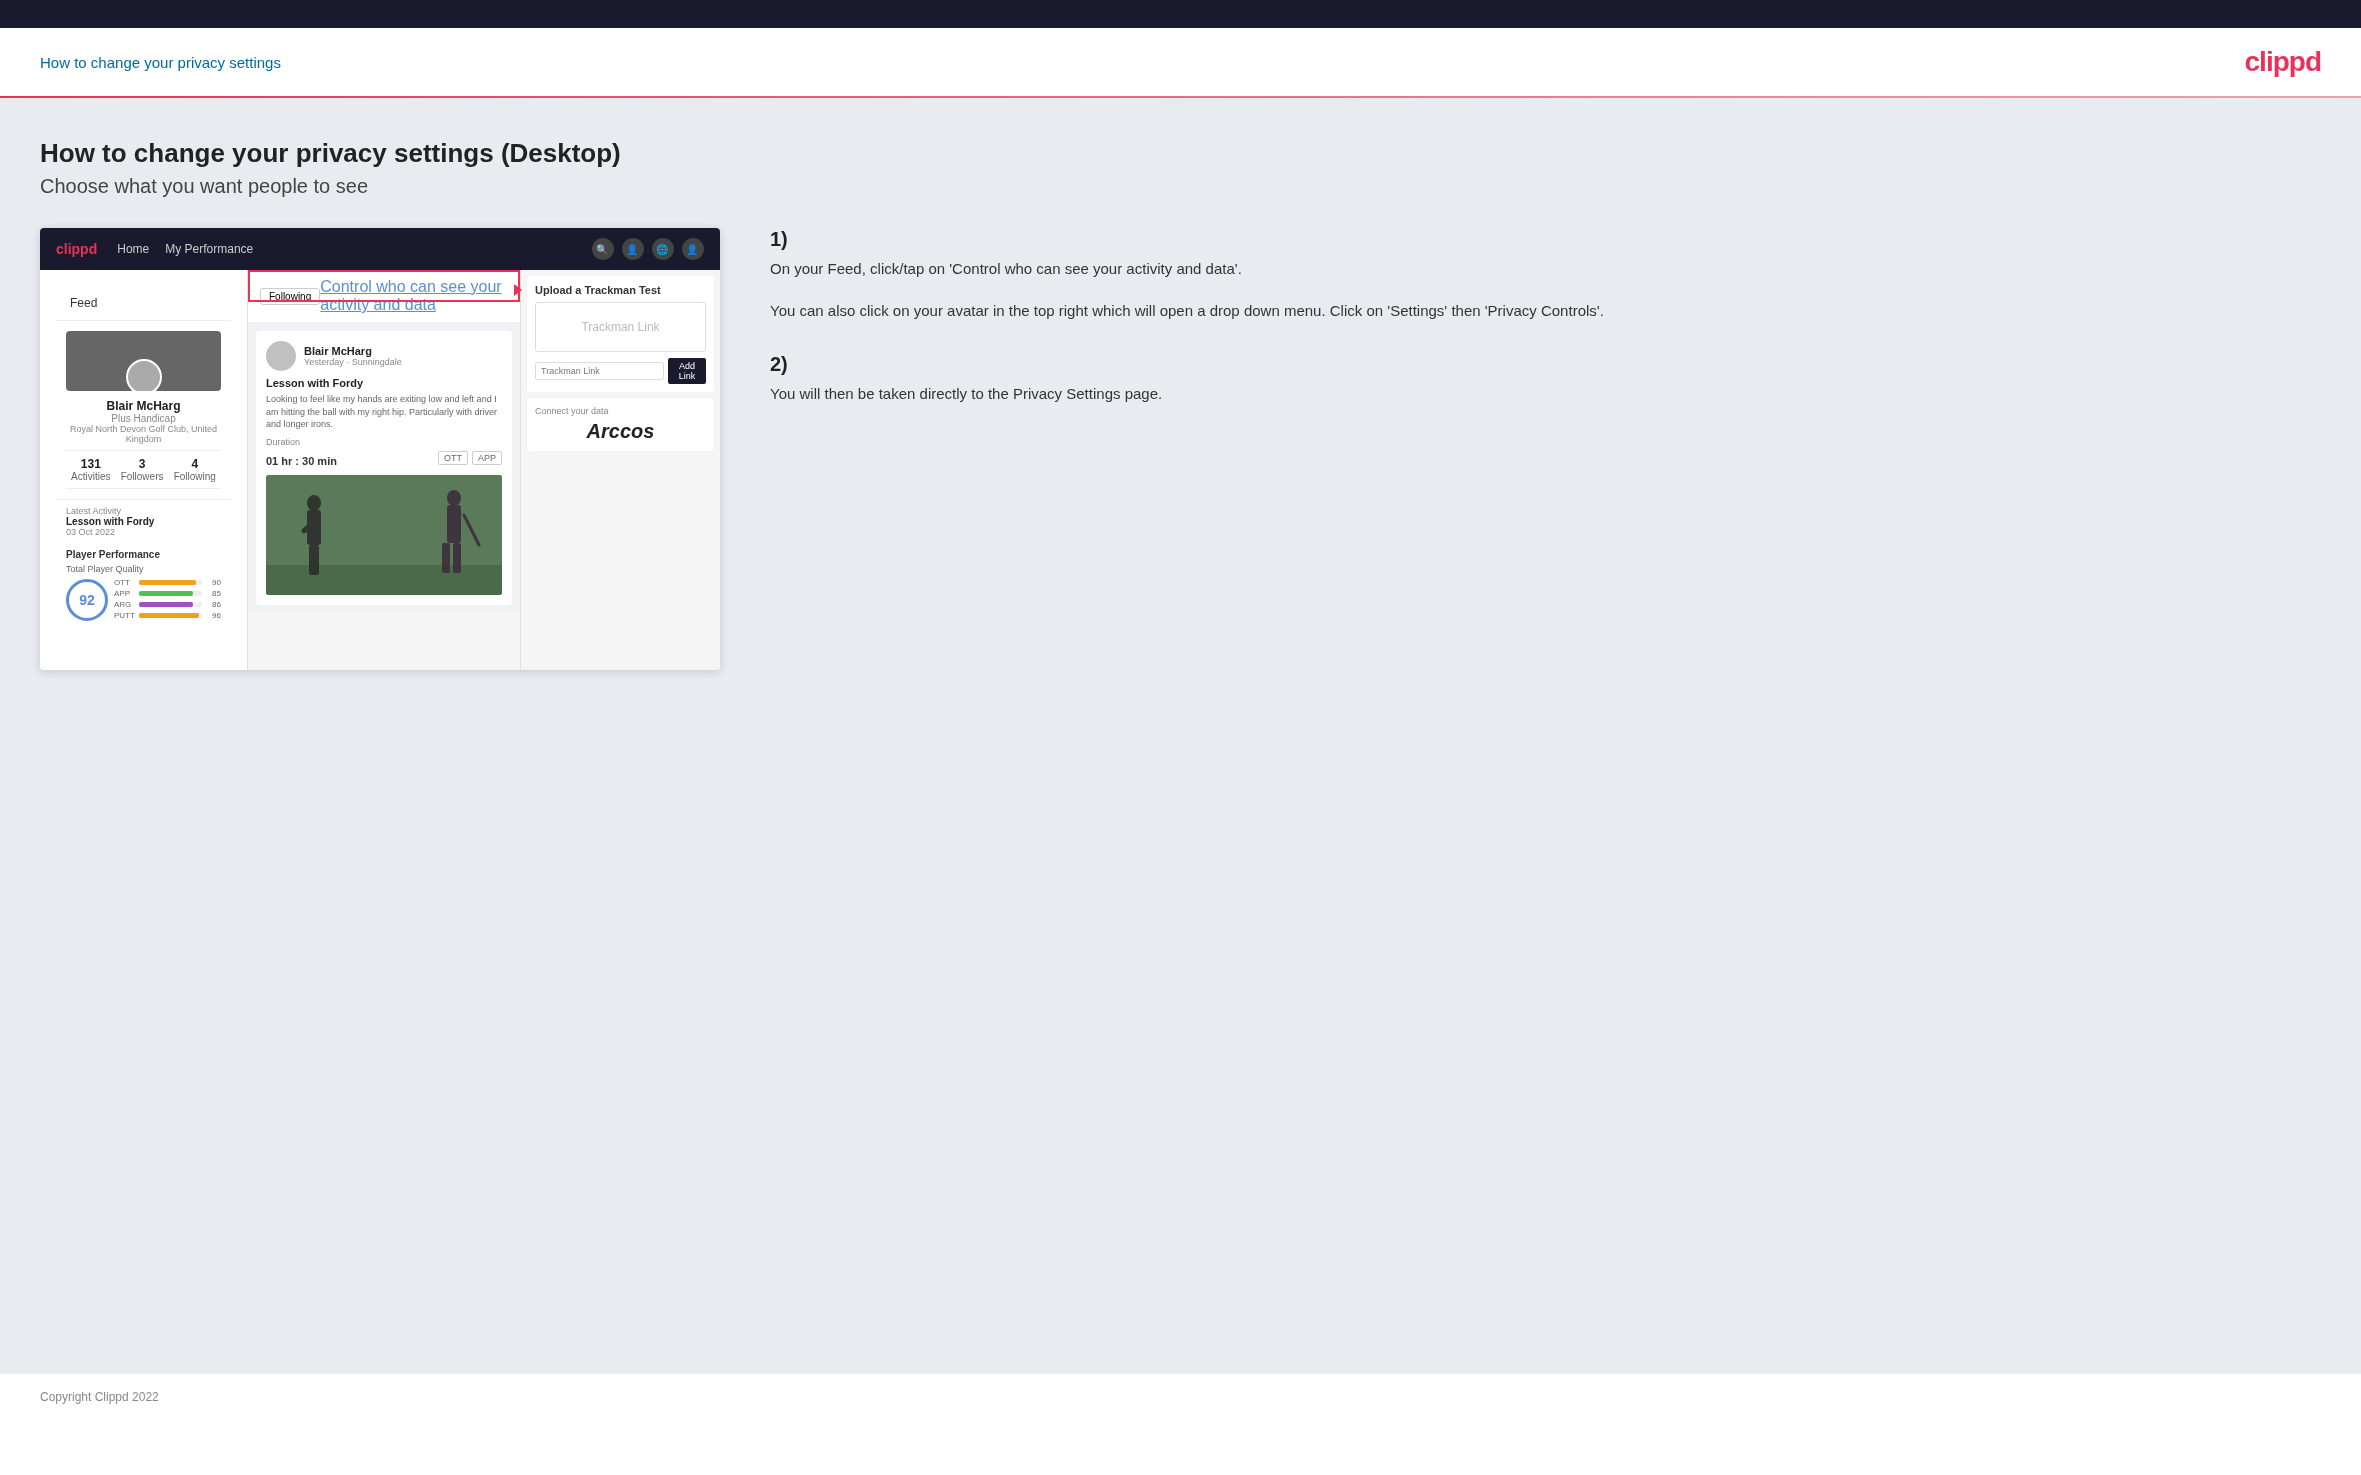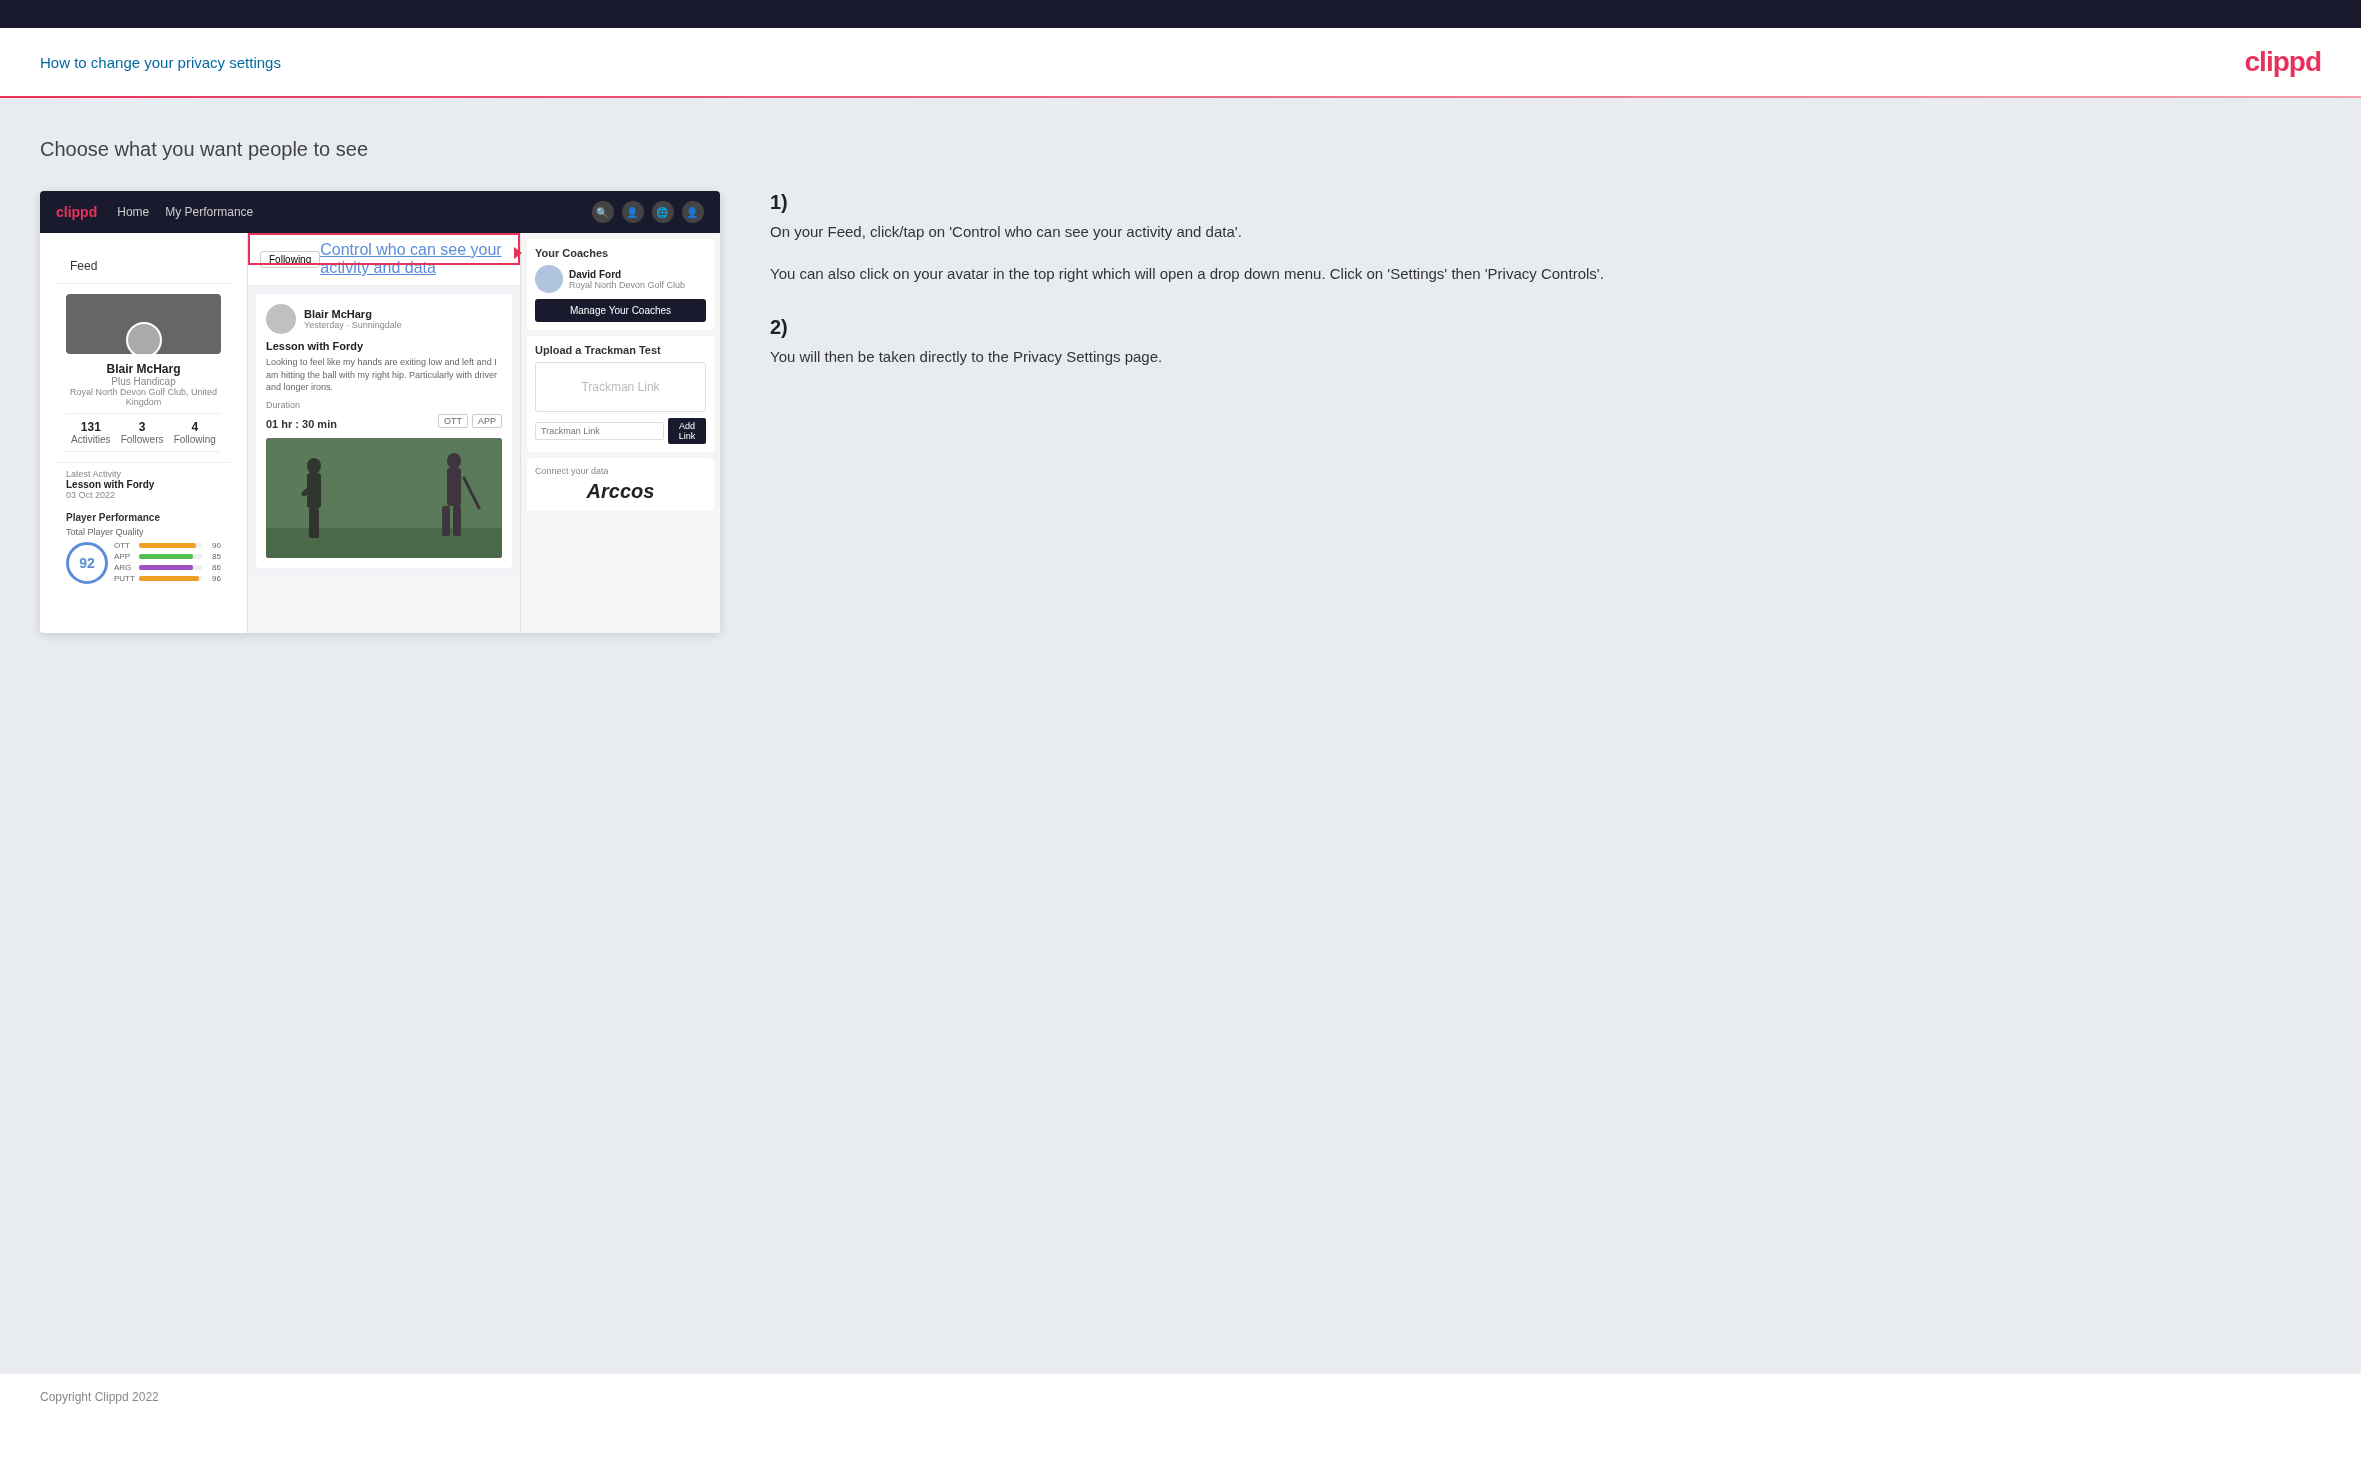--- a/index.html
+++ b/index.html
@@ -565,20 +565,21 @@
 
 <div class="top-bar"></div>
 
 <div class="header">
   <span class="header-title">How to change your privacy settings</span>
   <span class="logo">clippd</span>
 </div>
 <div class="header-divider"></div>
 
 <div class="main-content">
+  <h1 class="page-heading">How to change your privacy settings (Desktop)</h1>
   <p class="page-subheading">Choose what you want people to see</p>
 
   <div class="demo-area">
 
     <div class="app-screenshot screenshot-container">
 
       <div class="app-nav">
         <span class="app-nav-logo">clippd</span>
         <div class="app-nav-links">
           <span class="app-nav-link">Home</span>
@@ -729,31 +730,20 @@
                   </g>
                   <circle cx="20" cy="20" r="6" fill="#f8f8f8" opacity="0.9"></circle>
                 </svg>
               </div>
             </div>
           </div>
         </div>
 
         <div class="app-right-panel">
 
-          <div class="app-coaches-section">
-            <div class="app-section-title">Your Coaches</div>
-            <div class="app-coach-row">
-              <div class="app-coach-avatar"></div>
-              <div>
-                <div class="app-coach-name">David Ford</div>
-                <div class="app-coach-club">Royal North Devon Golf Club</div>
-              </div>
-            </div>
-            <button class="app-manage-btn">Manage Your Coaches</button>
-          </div>
 
           <div class="app-trackman-section">
             <div class="app-section-title">Upload a Trackman Test</div>
             <div class="app-trackman-input-area">Trackman Link</div>
             <div class="app-trackman-row">
               <input class="app-trackman-field" type="text" placeholder="Trackman Link" style="">
               <button class="app-add-link-btn">Add Link</button>
             </div>
           </div>
 

